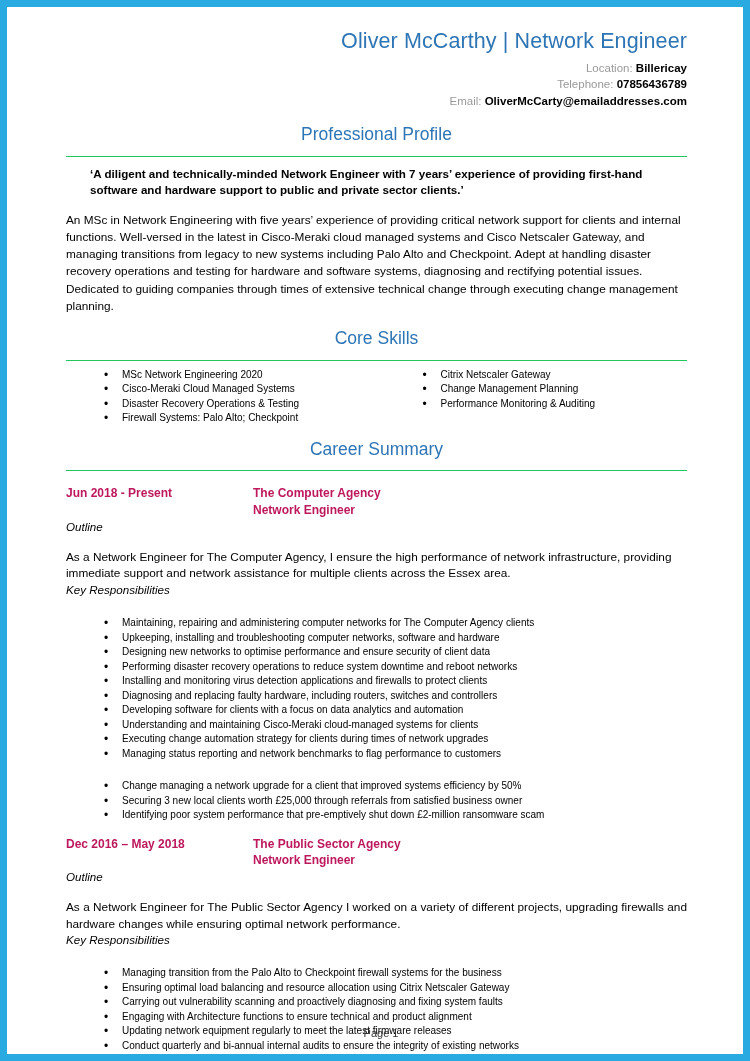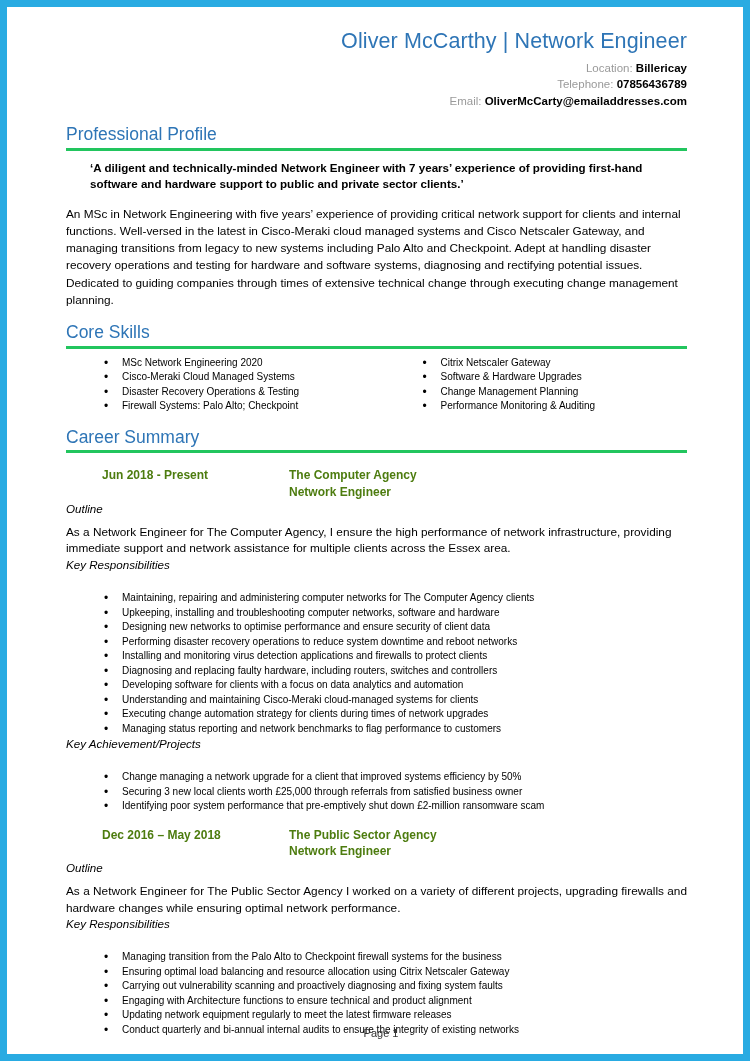--- a/index.html
+++ b/index.html
@@ -65,23 +65,24 @@
     color: #000000;
     font-weight: bold;
   }
 
   
   .section-heading {
     color: #2E75B6;
     font-size: 17.5px;
     font-weight: 400;
     margin: 15px 0 0 0;
-    padding-bottom: 2px;
-    border-bottom: 3px solid #22c55e;
+    padding-bottom: 10px;
+    border-bottom: 1px solid #22c55e;
     line-height: 1.25;
+    text-align: center;
   }
   .section-heading.tight { margin-top: 13px; }
 
   
   .profile-quote {
     font-size: 11.6px;
     font-weight: bold;
     line-height: 1.4;
     color: #000000;
     margin: 9px 24px 12px 24px;
@@ -124,40 +125,39 @@
     left: 0;
     top: -1px;
     font-size: 12px;
     color: #000000;
   }
 
   
   .job { margin-top: 14px; }
   .job-head {
     display: flex;
-    color: #4d7c0f;
+    color: #be185d;
     font-weight: bold;
     font-size: 12px;
     line-height: 1.38;
-    margin-left: 36px;
   }
   .job-dates { width: 187px; flex: none; }
   .job-meta  { flex: 1; }
 
   .sub-label {
     font-style: italic;
     font-size: 11.6px;
     color: #000000;
     line-height: 1.3;
   }
   .job-outline {
     font-size: 11.8px;
     line-height: 1.42;
     color: #000000;
-    margin-top: 8px;
+    margin-top: 15px;
   }
   .job-outline.justified { text-align: justify; }
 
   .job ul.bullets {
     margin-top: 19px;
     padding-left: 38px;
   }
 
   
   .footer {
@@ -213,21 +213,20 @@
           <ul class="bullets">
             <li>MSc Network Engineering 2020</li>
             <li>Cisco-Meraki Cloud Managed Systems</li>
             <li>Disaster Recovery Operations &amp; Testing</li>
             <li>Firewall Systems: Palo Alto; Checkpoint</li>
           </ul>
         </div>
         <div class="skills-col right">
           <ul class="bullets">
             <li>Citrix Netscaler Gateway</li>
-            <li>Software &amp; Hardware Upgrades</li>
             <li>Change Management Planning</li>
             <li>Performance Monitoring &amp; Auditing</li>
           </ul>
         </div>
       </div>
     </div>
 
     <div>
       <div class="section-heading tight">Career Summary</div>
 
@@ -250,21 +249,20 @@
           <li>Designing new networks to optimise performance and ensure security of client data</li>
           <li>Performing disaster recovery operations to reduce system downtime and reboot networks</li>
           <li>Installing and monitoring virus detection applications and firewalls to protect clients</li>
           <li>Diagnosing and replacing faulty hardware, including routers, switches and controllers</li>
           <li>Developing software for clients with a focus on data analytics and automation</li>
           <li>Understanding and maintaining Cisco-Meraki cloud-managed systems for clients</li>
           <li>Executing change automation strategy for clients during times of network upgrades</li>
           <li>Managing status reporting and network benchmarks to flag performance to customers</li>
         </ul>
 
-        <div class="sub-label">Key Achievement/Projects</div>
         <ul class="bullets">
           <li>Change managing a network upgrade for a client that improved systems efficiency by 50%</li>
           <li>Securing 3 new local clients worth £25,000 through referrals from satisfied business owner</li>
           <li>Identifying poor system performance that pre-emptively shut down £2-million ransomware scam</li>
         </ul>
       </div>
 
       <div class="job">
         <div class="job-head">
           <div class="job-dates">Dec 2016 – May 2018</div>

